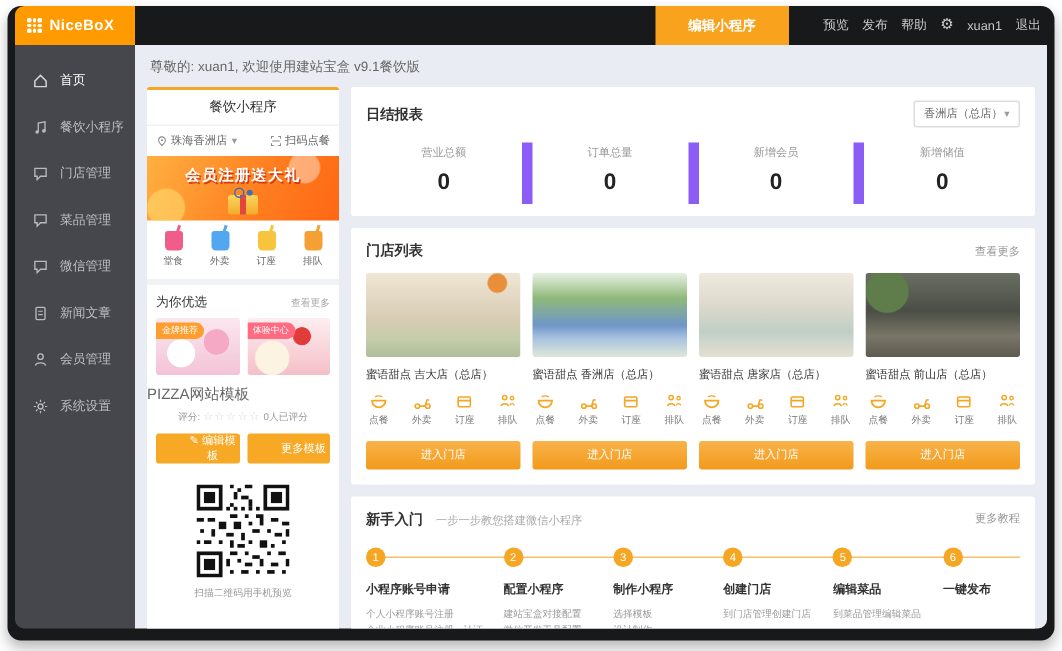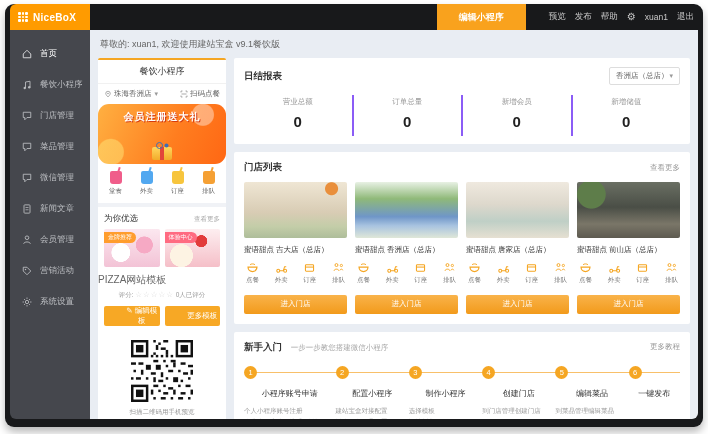--- a/index.html
+++ b/index.html
@@ -28,24 +28,24 @@
   .main { flex:1; background:#e9edf3; margin-right:0; border-radius:0 0 6px 0; overflow:hidden; padding:0 8px; }
   .greeting { font-size:9px; color:#666; padding:8px 2px 7px 2px; }
   .content { display:flex; gap:8px; }
   .card { background:#fff; border-radius:2px; }
   
   .phone { width:128px; height:368px; border-top:2px solid #f5a623; display:flex; flex-direction:column; }
   .phone-title { text-align:center; font-size:9px; color:#333; padding:5px 0 5px; border-bottom:1px solid #f1f1f1; }
   .store-row { display:flex; justify-content:space-between; padding:5px 6px; font-size:7.5px; color:#666; }
   .store-sel, .scan-order { display:flex; align-items:center; gap:2px; cursor:pointer; }
   .caret::after { content:"▾"; font-size:7px; color:#999; margin-left:1px; }
-  .banner { height:60px; margin:0 0 2px; position:relative; overflow:hidden; cursor:pointer;
+  .banner { height:43px; margin:0 0 2px; position:relative; overflow:hidden; cursor:pointer;
             background:radial-gradient(circle at 82% 18%, rgba(255,255,255,.4) 0 9%, transparent 10%),
                        radial-gradient(circle at 10% 80%, rgba(255,230,120,.5) 0 10%, transparent 11%),
-                       linear-gradient(115deg,#ffb041,#ff7d1f 60%,#ff6714);border-radius:11px; }
+                       linear-gradient(115deg,#ffb041,#ff7d1f 60%,#ff6714); }
   .banner-title { text-align:center; font-size:10px; font-weight:bold; color:#fff; padding-top:6px;
                   text-shadow:1px 1px 0 #d43b10; letter-spacing:1px; }
   .gift { position:absolute; left:50%; bottom:4px; transform:translateX(-50%); width:20px; height:13px;
           background:linear-gradient(#ffd65e,#f2ab2a); border-radius:2px; }
   .gift::before { content:""; position:absolute; left:8px; top:0; width:4px; height:13px; background:#e2453a; }
   .gift::after { content:""; position:absolute; left:4px; top:-5px; width:5px; height:5px; border-radius:50%;
                  border:1.5px solid #3f6fb5; background:transparent; box-shadow:7px 0 0 -1.5px #3f6fb5, 7px 0 0 0 transparent; }
   .features { display:flex; justify-content:space-around; padding:5px 2px 7px; }
   .feat { display:flex; flex-direction:column; align-items:center; gap:3px; cursor:pointer; }
   .feat-label { font-size:6.5px; color:#666; }
@@ -77,21 +77,21 @@
   .qr-caption { font-size:6.5px; color:#999; }
   
   .right-col { flex:1; display:flex; flex-direction:column; gap:8px; }
   .sec-head { display:flex; align-items:center; justify-content:space-between; }
   .sec-title { font-size:9.5px; font-weight:bold; color:#333; }
   .sec-sub { font-size:7.5px; color:#a8a8a8; font-weight:normal; margin-left:6px; }
   .sec-more { font-size:7.5px; color:#999; cursor:pointer; }
   .report { padding:9px 10px 8px; }
   .store-select { border:1px solid #ddd; border-radius:2px; font-size:7.5px; color:#666; padding:3px 6px; cursor:pointer; display:flex; align-items:center; }
   .stats { display:flex; margin-top:10px; }
-  .stat { flex:1; text-align:center; border-right:2px solid #8b5cf6; padding:2px 0 6px; }
+  .stat { flex:1; text-align:center; border-right:7px solid #8b5cf6; padding:2px 0 6px; }
   .stat:last-child { border-right:none; }
   .stat-label { font-size:7.5px; color:#999; }
   .stat-value { font-size:15px; font-weight:bold; color:#222; margin-top:6px; }
   .stores { padding:9px 10px 10px; }
   .store-cards { display:flex; gap:8px; margin-top:8px; }
   .store-card { flex:1; }
   .photo { height:56px; border-radius:2px; }
   .photo.p1 { background:radial-gradient(circle at 85% 12%, #e98f3c 0 6%, transparent 7%),
               linear-gradient(180deg,#efe6d4 0%,#d8ccb4 55%,#c3cda8 80%,#aebd9a 100%); }
   .photo.p2 { background:linear-gradient(180deg,#e8f1e4 0%,#8fb979 30%,#6f96c8 62%,#a8c3e0 78%,#dfe7d8 100%); }
@@ -104,21 +104,21 @@
   .sfeat-label { font-size:6.5px; color:#777; }
   .enter-btn { width:100%; height:19px; border:none; border-radius:2px; color:#fff; font-size:7.5px; cursor:pointer;
                background:linear-gradient(180deg,#f9b34a,#f29a1b); }
   .guide { padding:9px 10px 10px; }
   .timeline { position:relative; margin-top:12px; height:14px; }
   .timeline-line { position:absolute; left:7px; right:0; top:6px; height:1px; background:#f8c06a; }
   .tsteps { position:relative; display:grid; grid-template-columns:1.25fr 1fr 1fr 1fr 1fr .7fr; }
   .tnum { width:13px; height:13px; border-radius:50%; background:#f5a623; color:#fff; font-size:7.5px;
           display:flex; align-items:center; justify-content:center; }
   .gcols { display:grid; grid-template-columns:1.25fr 1fr 1fr 1fr 1fr .7fr; margin-top:8px; }
-  .gstep-title { font-size:8px; font-weight:normal; color:#333; margin-bottom:6px;text-align:center; }
+  .gstep-title { font-size:8px; font-weight:bold; color:#333; margin-bottom:6px; }
   .gstep-item { font-size:6.5px; color:#9a9a9a; line-height:1.8; padding-right:6px; }
 </style>
 </head>
 <body>
 
 <div class="window">
 
   <div class="topbar">
     <div class="logo">
       <span class="logo-grid">
@@ -186,27 +186,20 @@
             <path d="M6 6h4M6 9h4" stroke="#b8babd" stroke-width="1"></path>
           </svg>
         <span class="side-label">新闻文章</span>
       </div>
       <div class="side-item">
         <svg width="12" height="12" viewBox="0 0 16 16">
             <circle cx="8" cy="5" r="2.4" fill="none" stroke="#b8babd" stroke-width="1.2"></circle>
             <path d="M3.5 13c.6-3.2 8.4-3.2 9 0" fill="none" stroke="#b8babd" stroke-width="1.2"></path>
           </svg>
         <span class="side-label">会员管理</span>
-      </div>
-      <div class="side-item">
-        <svg width="12" height="12" viewBox="0 0 16 16">
-            <path d="M3 3h5l5 5-5 5-5-5z" fill="none" stroke="#b8babd" stroke-width="1.2"></path>
-            <circle cx="6" cy="6" r="1" fill="#b8babd"></circle>
-          </svg>
-        <span class="side-label">营销活动</span>
       </div>
       <div class="side-item">
         <svg width="12" height="12" viewBox="0 0 16 16">
             <circle cx="8" cy="8" r="2.2" fill="none" stroke="#b8babd" stroke-width="1.2"></circle>
             <path d="M8 2v2M8 12v2M2 8h2M12 8h2M4 4l1.4 1.4M10.6 10.6L12 12M12 4l-1.4 1.4M5.4 10.6L4 12" stroke="#b8babd" stroke-width="1.1"></path>
           </svg>
         <span class="side-label">系统设置</span>
       </div>
     </div>
 

